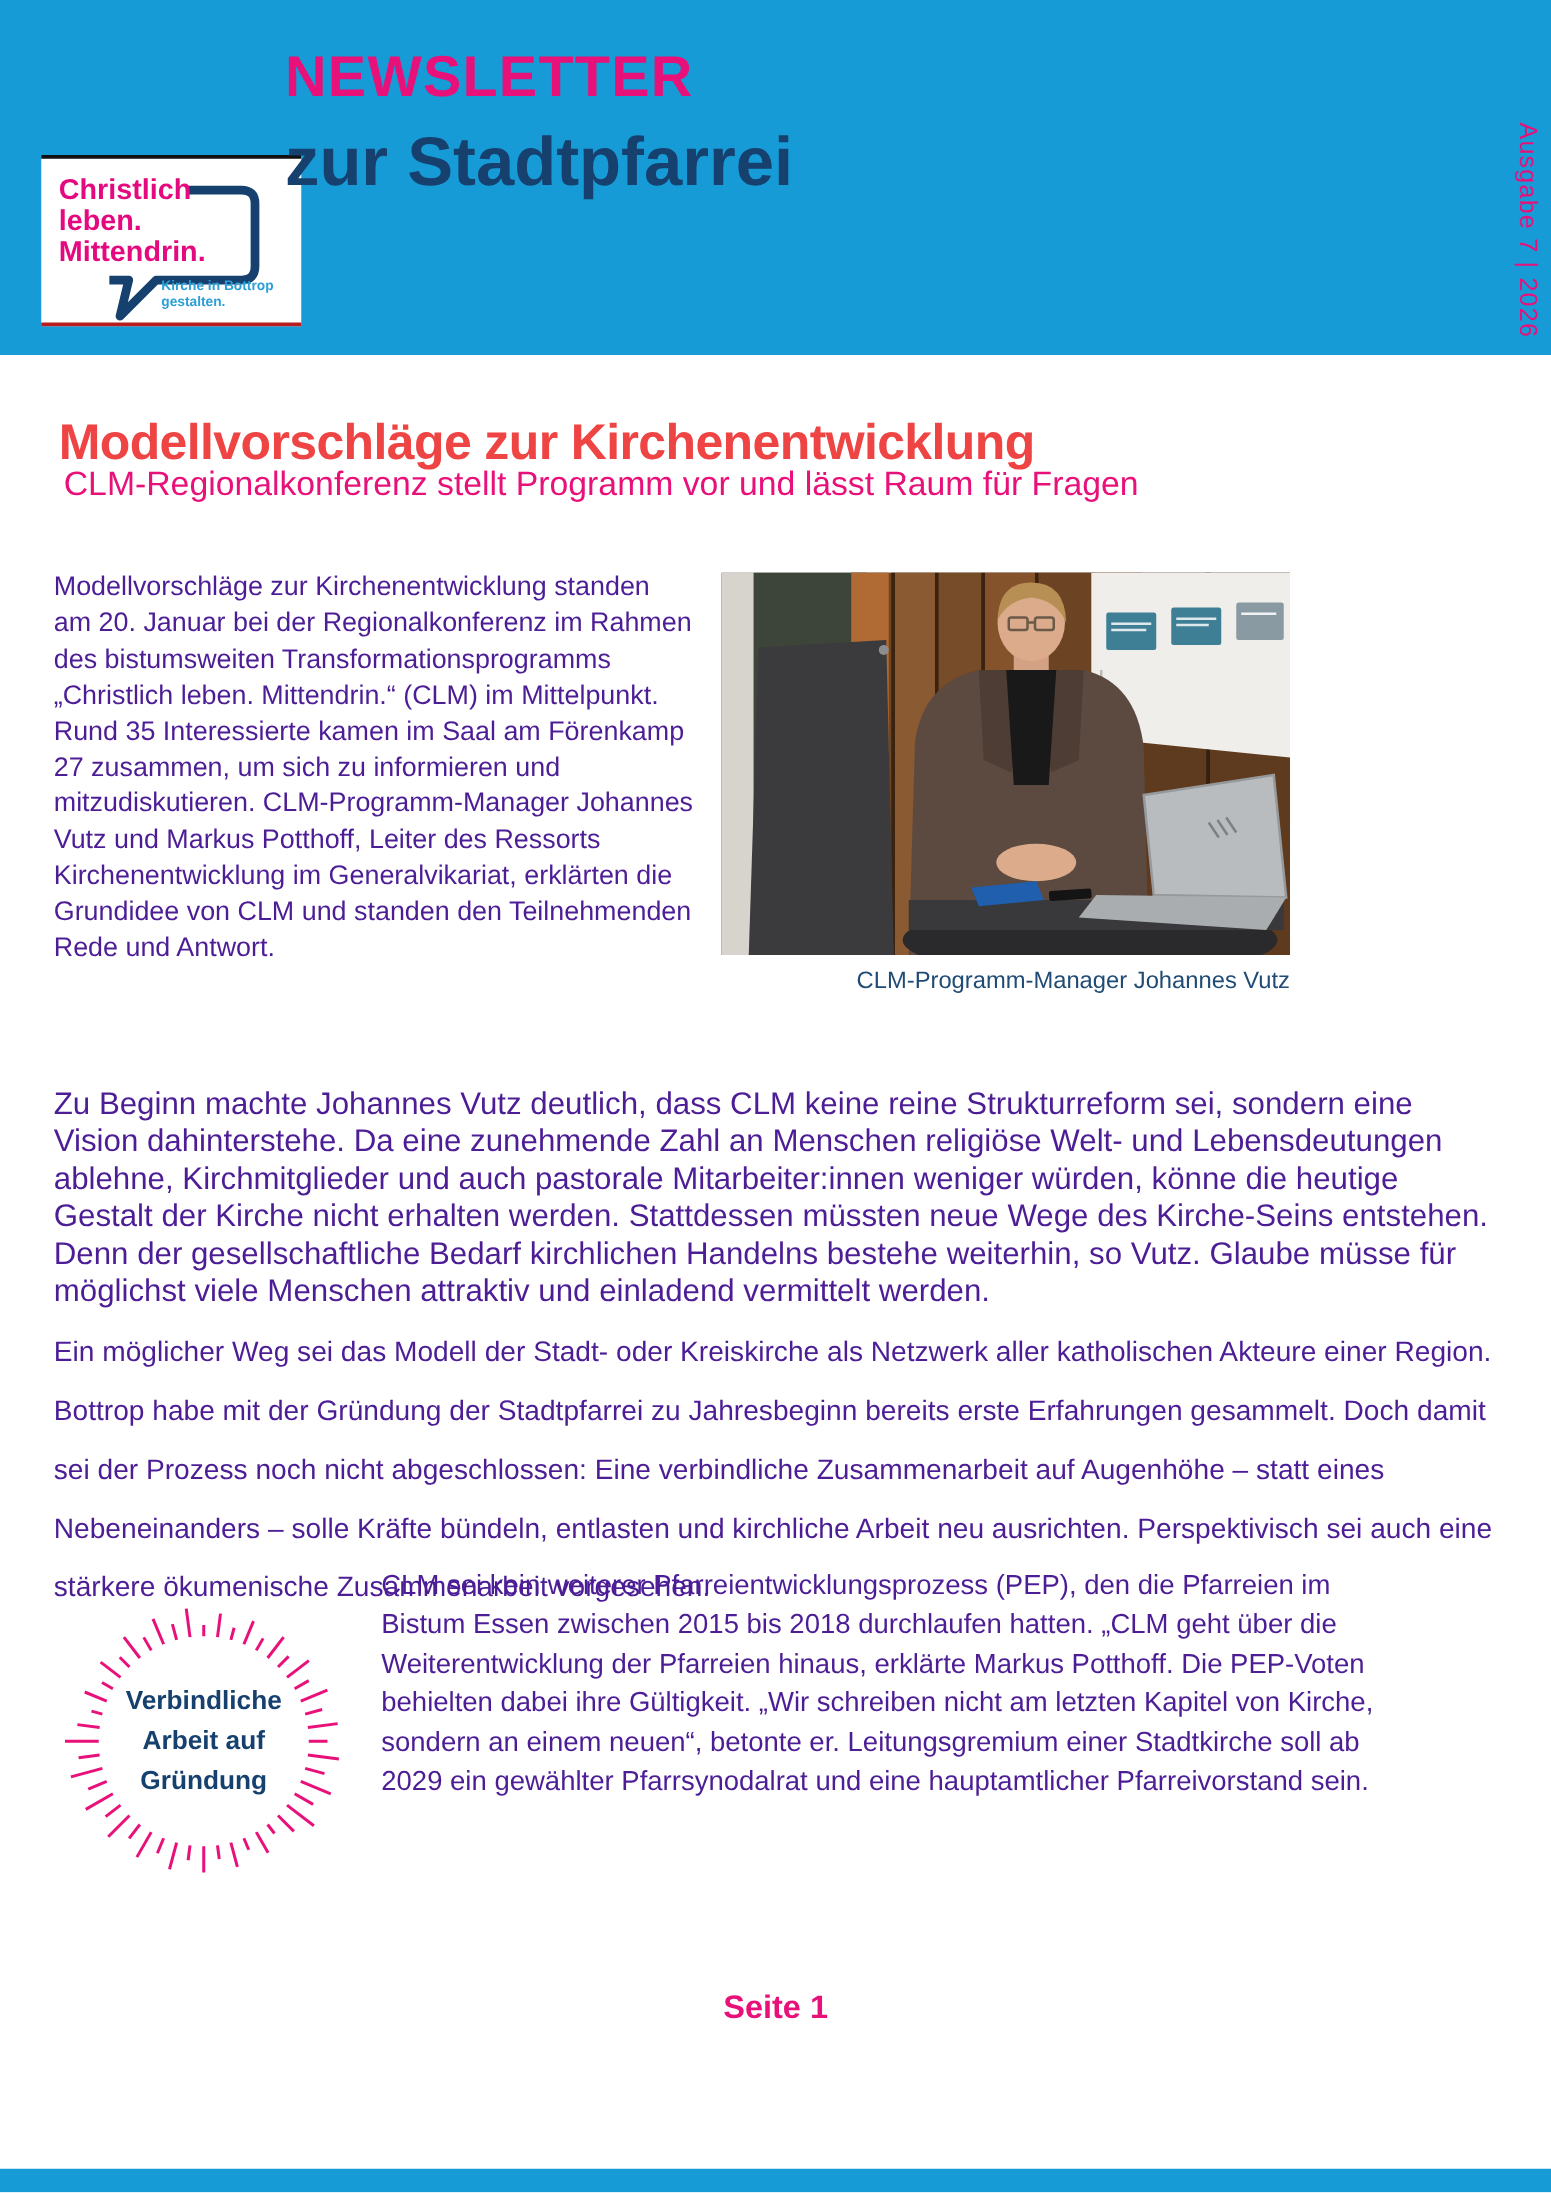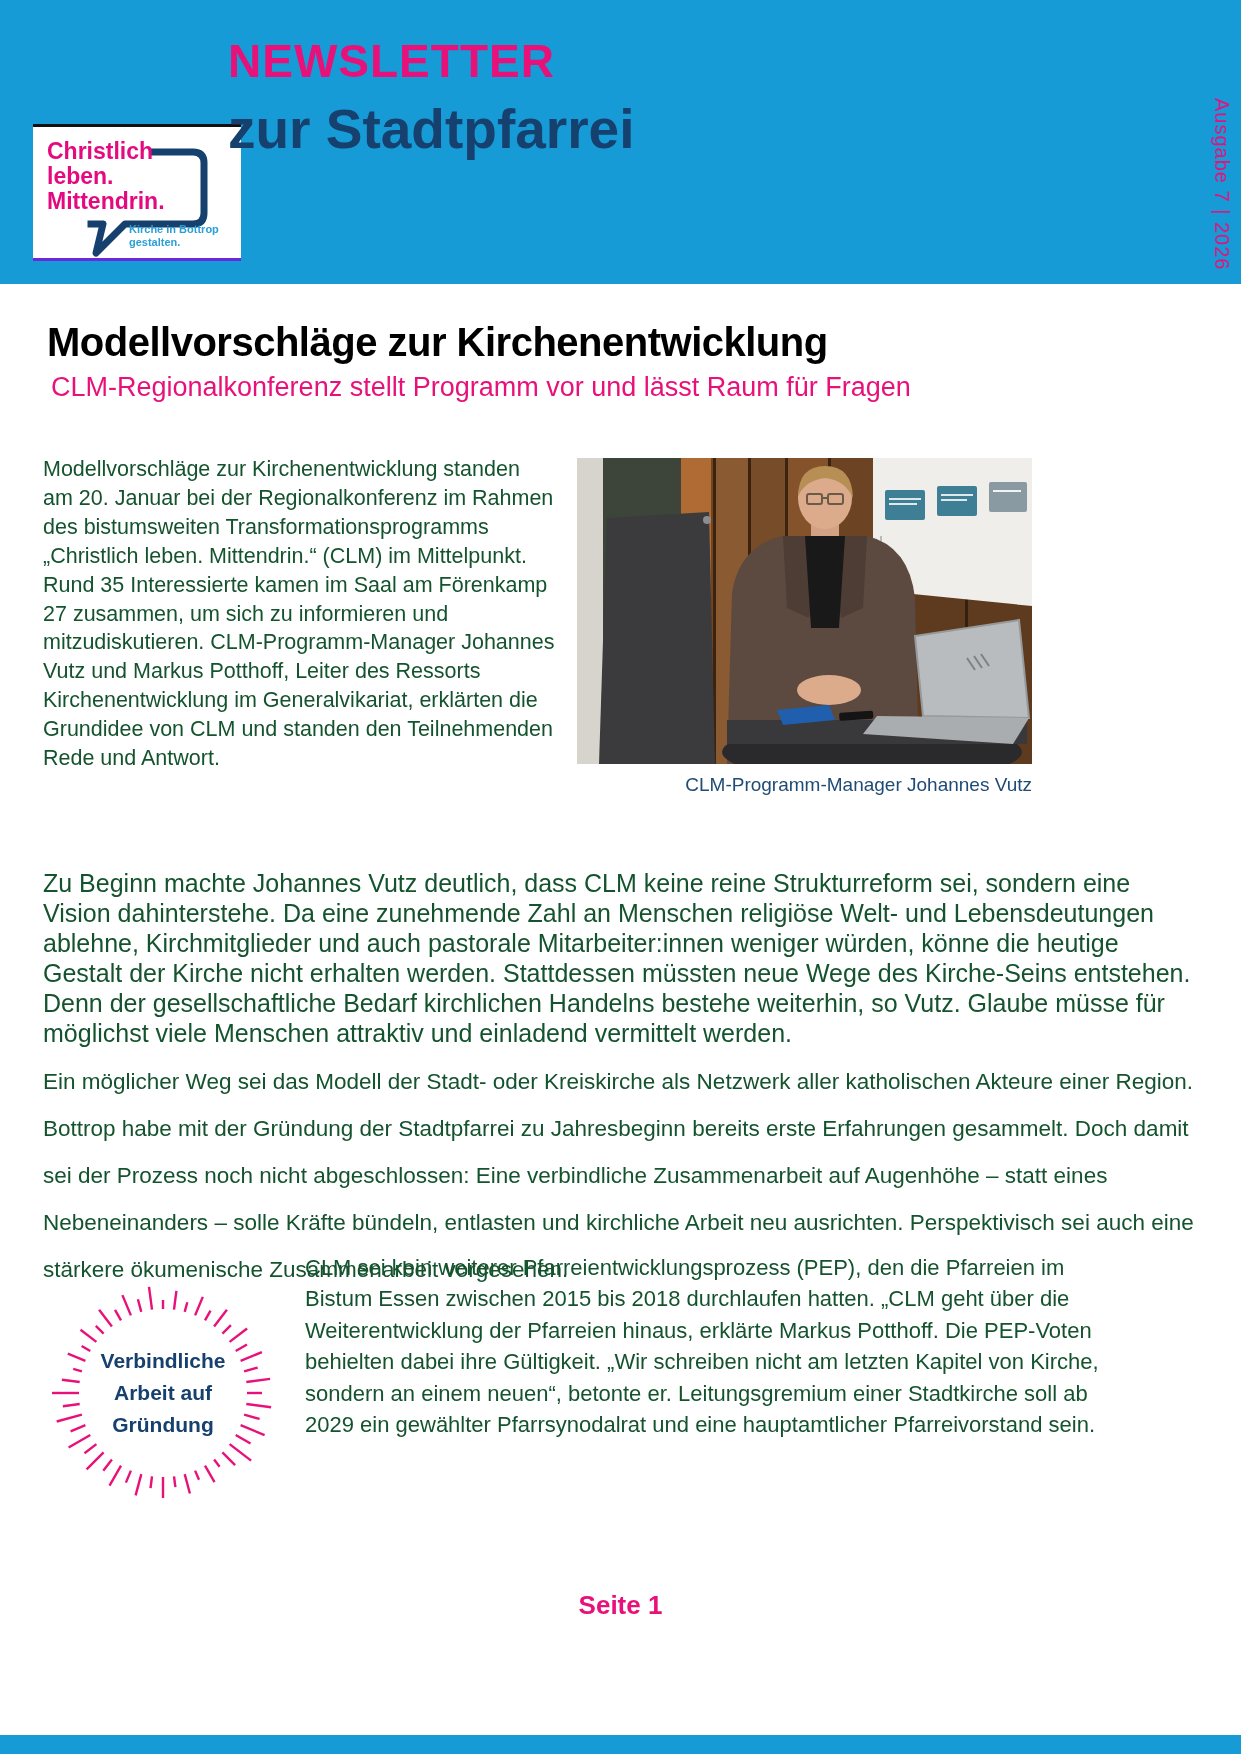--- a/index.html
+++ b/index.html
@@ -9,30 +9,30 @@
 
   
   .header { position:absolute; top:0; left:0; width:1241px; height:284px; background:#169BD7; }
   .title-block { position:absolute; left:228px; top:0; width:630px; }
   .kicker { margin-top:34px; font-size:46px; font-weight:bold; letter-spacing:1px; color:#E8117A; }
   .head-line { font-size:55px; font-weight:bold; color:#16406E; line-height:82px; }
   .issue { position:absolute; top:98px; right:8px; writing-mode:vertical-rl; font-size:20px; color:#E8117A; letter-spacing:1px; }
 
   
   .logo { position:absolute; left:33px; top:124px; width:208px; height:137px; background:#ffffff;
-          border-top:3px solid #101010; border-bottom:3px solid #6d28d9; }
+          border-top:3px solid #101010; border-bottom:3px solid #b91c1c; }
   .logo-text { position:absolute; left:14px; top:12px; font-size:23px; line-height:25px; font-weight:bold; color:#E5097F; }
   .logo-bubble { position:absolute; left:0; top:0; }
   .logo-tagline { position:absolute; left:96px; top:96px; font-size:11px; line-height:13px; font-weight:bold; color:#2B9FD6; }
 
   
-  .h1 { position:absolute; left:47px; top:320px; font-size:40px; font-weight:800; letter-spacing:-0.5px; color:#000000; }
+  .h1 { position:absolute; left:47px; top:332px; font-size:40px; font-weight:800; letter-spacing:-0.5px; color:#ef4444; }
   .h2 { position:absolute; left:51px; top:372px; font-size:27px; color:#E8117A; }
 
-  .p  { color:#14532d; }
+  .p  { color:#4c1d95; }
   .p1 { position:absolute; left:43px; top:455px; width:512px; font-size:21.5px; line-height:28.9px; }
   .p2 { position:absolute; left:43px; top:868px; width:1160px; font-size:25px; line-height:30px; }
   .p3 { position:absolute; left:43px; top:1058px; width:1160px; font-size:22.5px; line-height:47px; }
   .p4 { position:absolute; left:305px; top:1252px; width:800px; font-size:22px; line-height:31.4px; }
 
   .figure { position:absolute; left:577px; top:458px; width:455px; }
   .figure svg { display:block; }
   .caption { margin-top:10px; text-align:right; font-size:19px; color:#1F4B74; }
 
   

